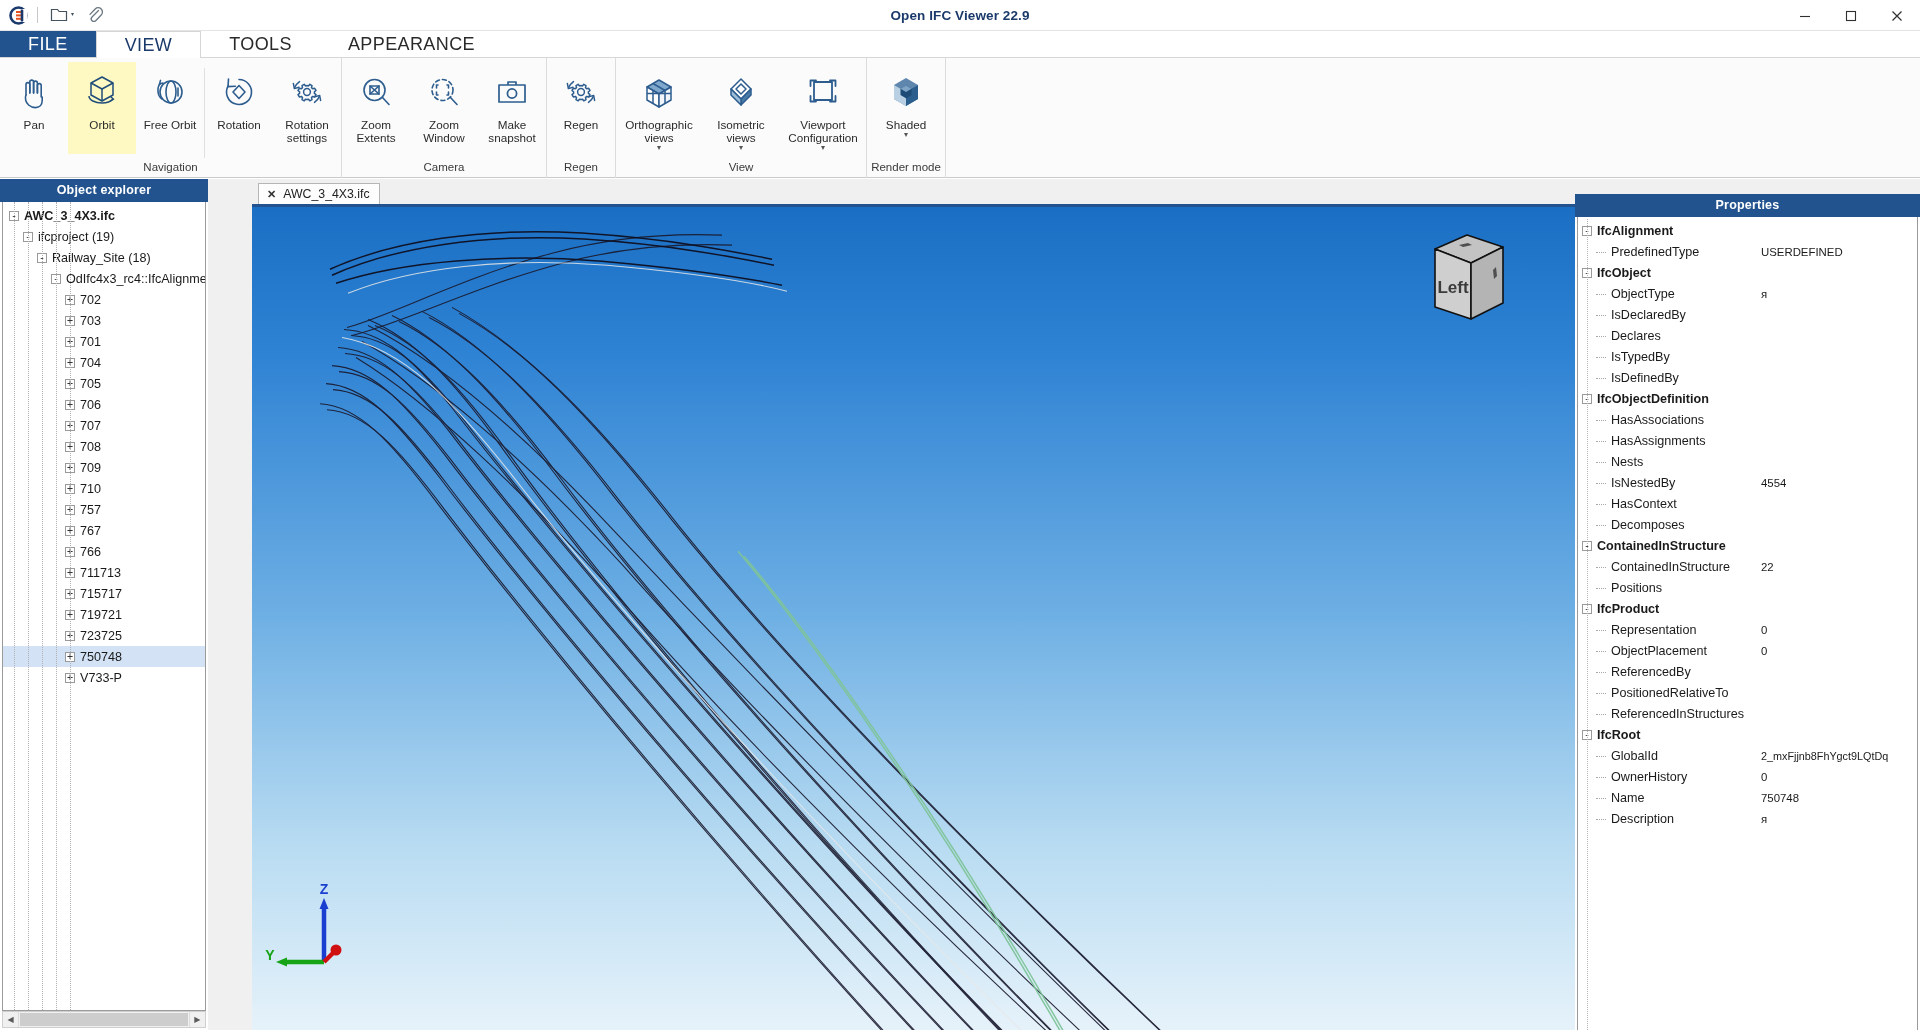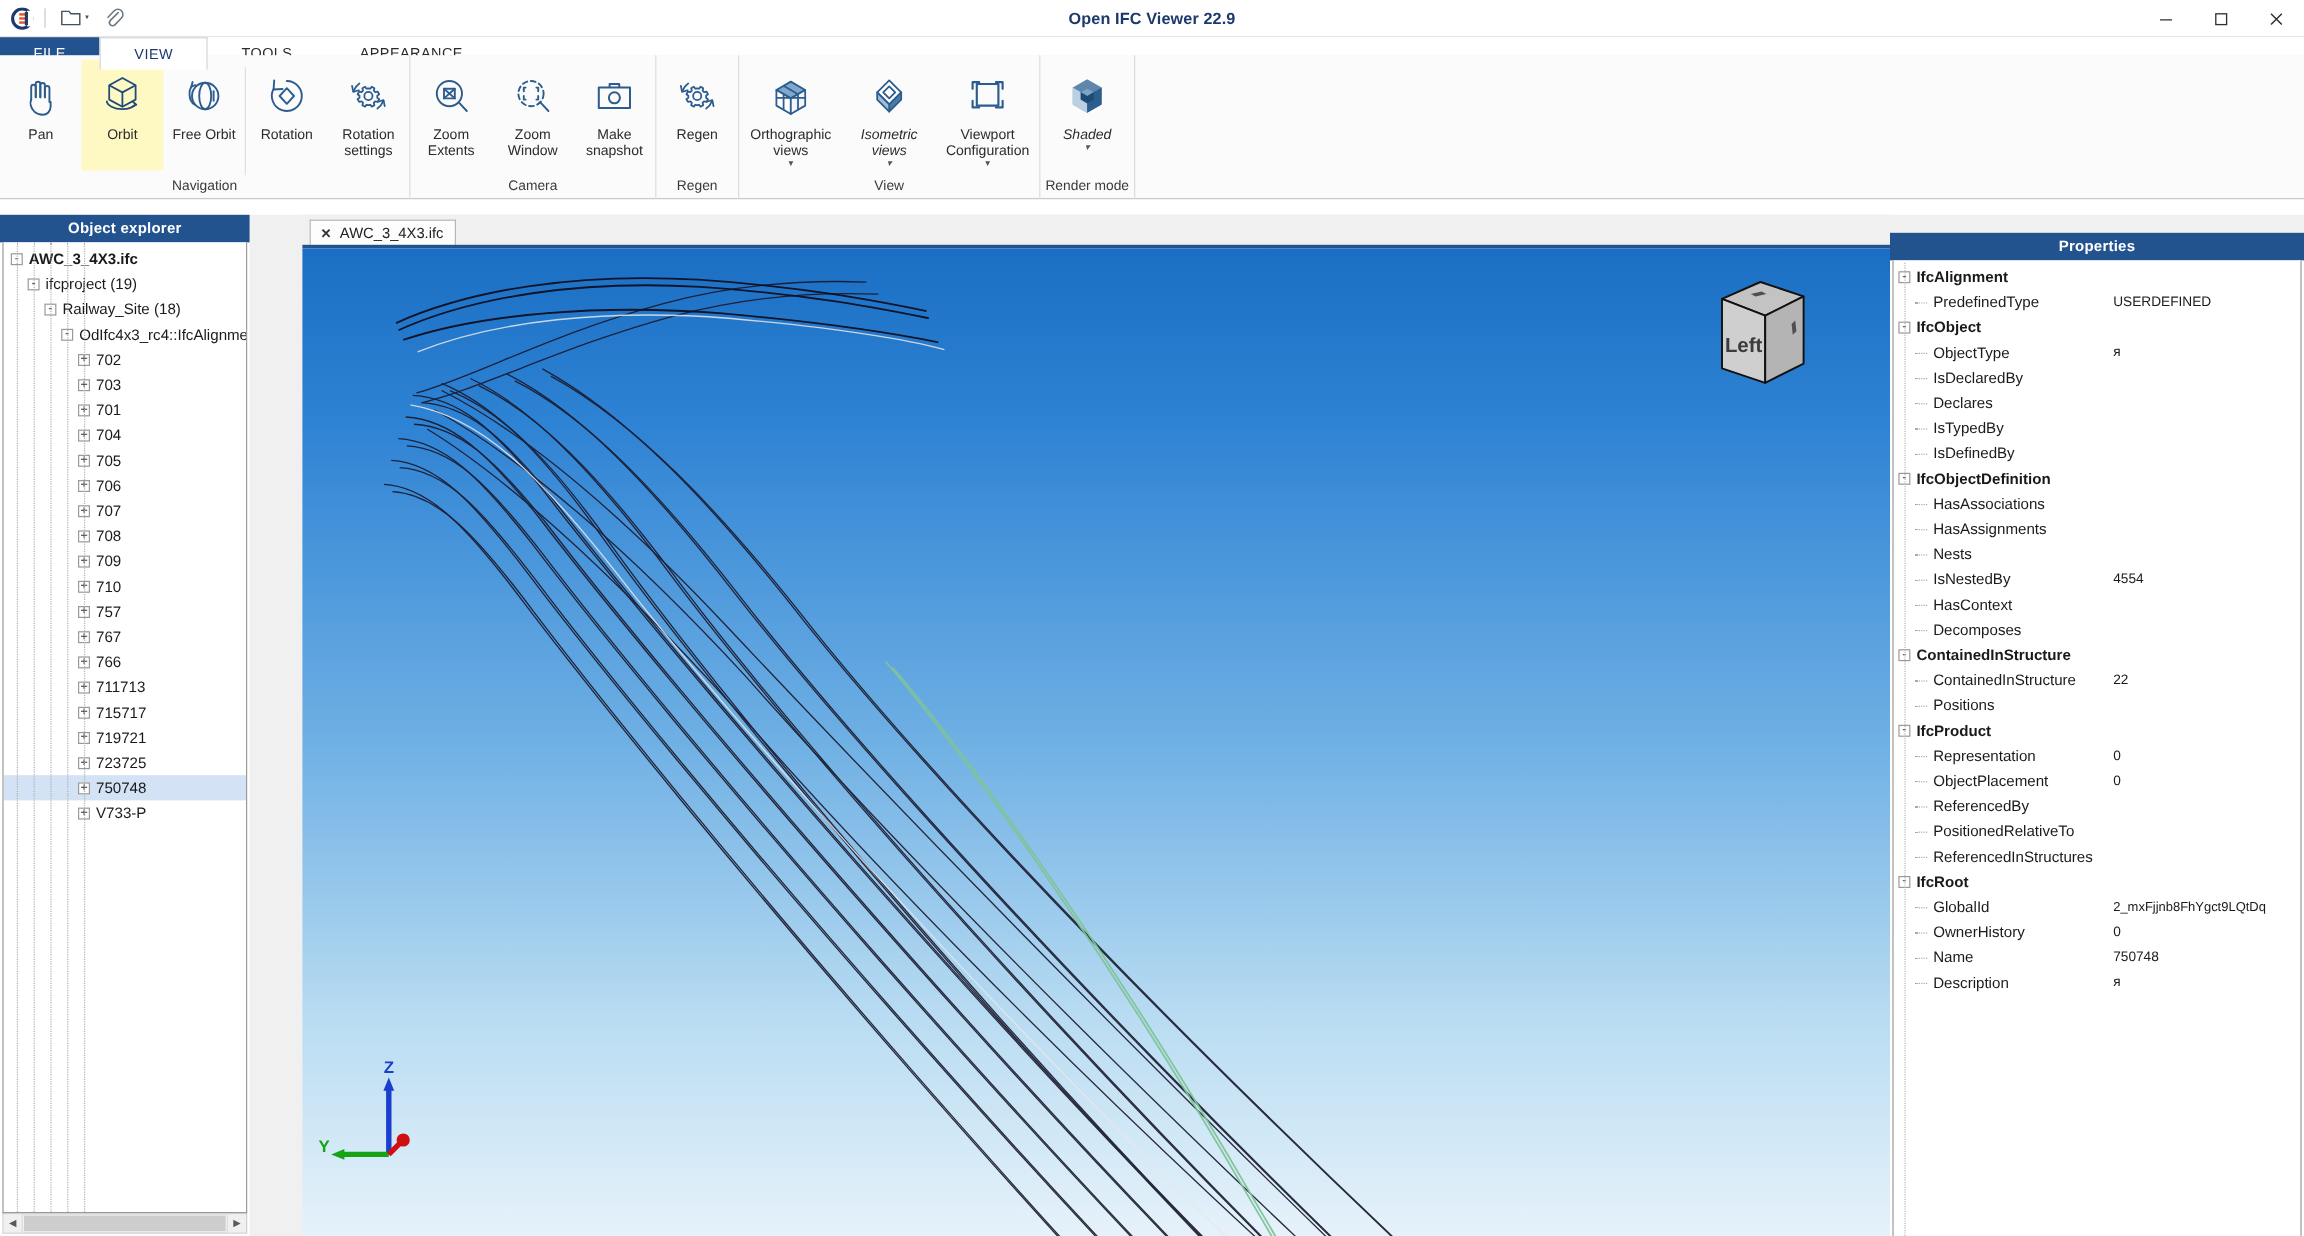--- a/index.html
+++ b/index.html
@@ -46,40 +46,40 @@
   
   .tabstrip {
     position: absolute; left: 0; top: 31px; width: 1920px; height: 27px;
     background: #ffffff;
     display: flex; align-items: stretch;
     border-bottom: 1px solid #d6d6d6;
   }
   .tab {
     display: flex; align-items: center; justify-content: center;
     padding: 0 28px;
-    font-size: 12px; color: #2a2a2a;
+    font-size: 18px; color: #2a2a2a;
     letter-spacing: .4px;
     cursor: default;
   }
   .tab.file {
     background: #22538f; color: #ffffff;
     min-width: 62px;
   }
   .tab.active {
     background: #ffffff; color: #1b3a6b;
     border-left: 1px solid #d6d6d6;
     border-right: 1px solid #d6d6d6;
     border-top: 1px solid #d6d6d6;
     margin-bottom: -1px;
     position: relative; z-index: 3;
   }
 
   
   .ribbon {
-    position: absolute; left: 0; top: 46px; width: 1920px; height: 120px;
+    position: absolute; left: 0; top: 58px; width: 1920px; height: 120px;
     background: #fbfbfb;
     border-bottom: 1px solid #c9c9c9;
     display: flex; align-items: stretch;
   }
   .rgroup {
     display: flex; flex-direction: column;
     border-right: 1px solid #dcdcdc;
     height: 120px;
   }
   .rgroup-items { display: flex; align-items: flex-start; flex: 1; padding-top: 4px; }
@@ -88,21 +88,21 @@
     font-size: 11.5px; color: #3a3a3a;
   }
   .ritem {
     width: 68px; min-height: 92px;
     display: flex; flex-direction: column; align-items: center;
     padding-top: 7px;
     cursor: default;
     text-align: center;
   }
   .ritem.w86 { width: 86px; }
-  .ritem.w78 { width: 78px; font-style: italic; }
+  .ritem.w78 { width: 78px; }
   .ritem.active { background: #fef9c3; }
   .ritem .ic { height: 46px; display:flex; align-items:center; justify-content:center; }
   .ritem .lbl {
     font-size: 11.7px; color: #2b2b2b; line-height: 13px;
     margin-top: 3px; max-width: 100%;
   }
   .caret-row { font-size: 8px; color: #555; line-height: 8px; }
   .sep-v { width:1px; background:#e0e0e0; align-self: stretch; margin: 6px 0 0 0; }
 
   

